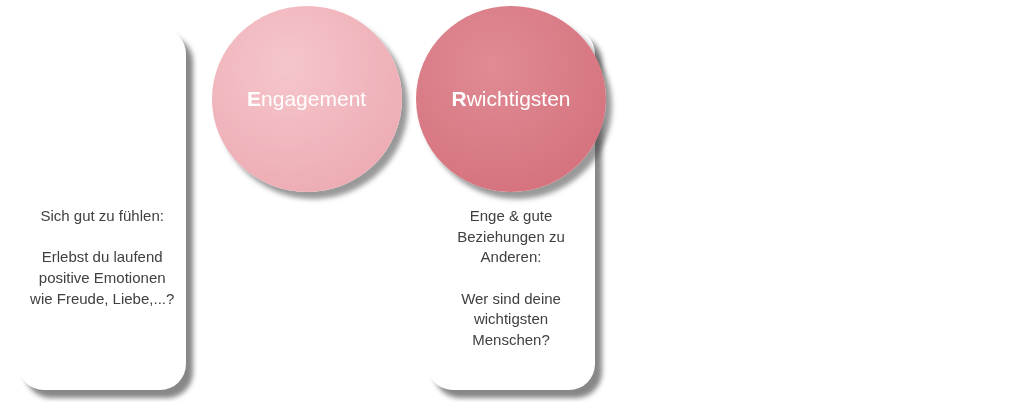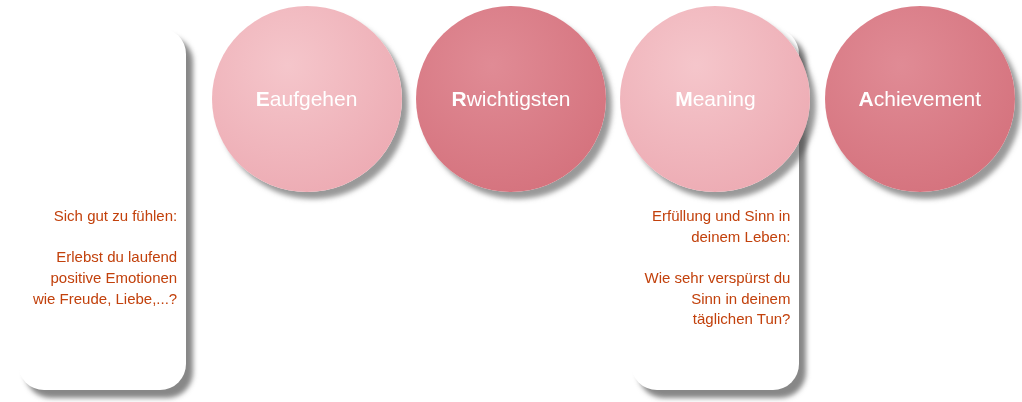--- a/index.html
+++ b/index.html
@@ -32,24 +32,24 @@
     height: 362px;
     background: #ffffff;
     border-radius: 26px;
     box-shadow: 7px 8px 5px rgba(70,70,70,0.65);
   }
   .card-body {
     position: absolute;
     top: 178px;
     left: 9px;
     right: 9px;
-    text-align: right;
+    text-align: center;
     font-size: 15px;
     line-height: 1.38;
-    color: #c2410c;
+    color: #404040;
     white-space: pre-line;
   }
   .circle {
     position: absolute;
     top: 6px;
     left: 50%;
     transform: translateX(-50%);
     width: 190px;
     height: 186px;
     border-radius: 50%;
@@ -81,40 +81,34 @@
   <div class="column">
     <div class="card">
       <div class="card-body">Sich gut zu fühlen:
 
 Erlebst du laufend positive Emotionen wie Freude, Liebe,...?</div>
     </div>
   </div>
 
   <div class="column">
     <div class="circle tone-light">
-      <div class="circle-title"><span class="initial">E</span><span>aufgehen</span></div>
+      <div class="circle-title"><span class="initial">E</span><span>ngagement</span></div>
     </div>
   </div>
 
   <div class="column">
+    <div class="card">
+      <div class="card-body">Enge &amp; gute Beziehungen zu Anderen:
+
+Wer sind deine wichtigsten Menschen?</div>
+    </div>
     <div class="circle tone-dark">
       <div class="circle-title"><span class="initial">R</span><span>wichtigsten</span></div>
     </div>
   </div>
 
   <div class="column">
-    <div class="card">
-      <div class="card-body">Erfüllung und Sinn in deinem Leben:
-
-Wie sehr verspürst du Sinn in deinem täglichen Tun?</div>
-    </div>
-    <div class="circle tone-light">
-      <div class="circle-title"><span class="initial">M</span><span>eaning</span></div>
-    </div>
   </div>
 
   <div class="column">
-    <div class="circle tone-dark">
-      <div class="circle-title"><span class="initial">A</span><span>chievement</span></div>
-    </div>
   </div>
 
 </div>
 
 </body></html>

